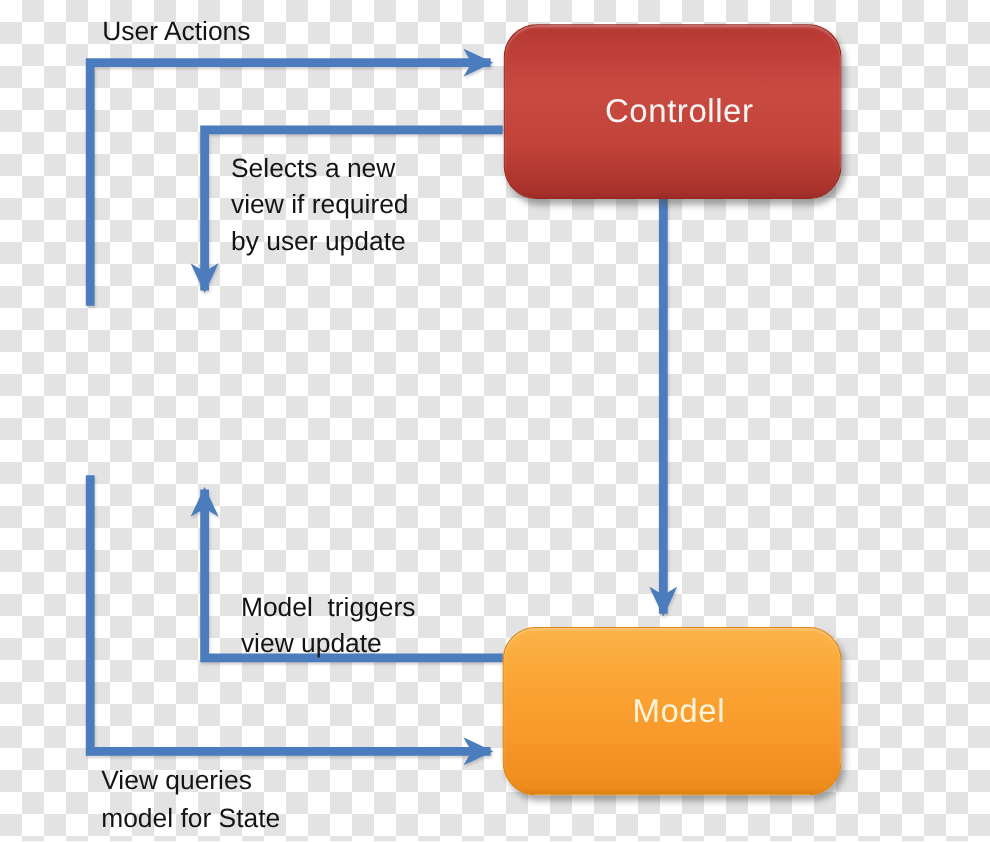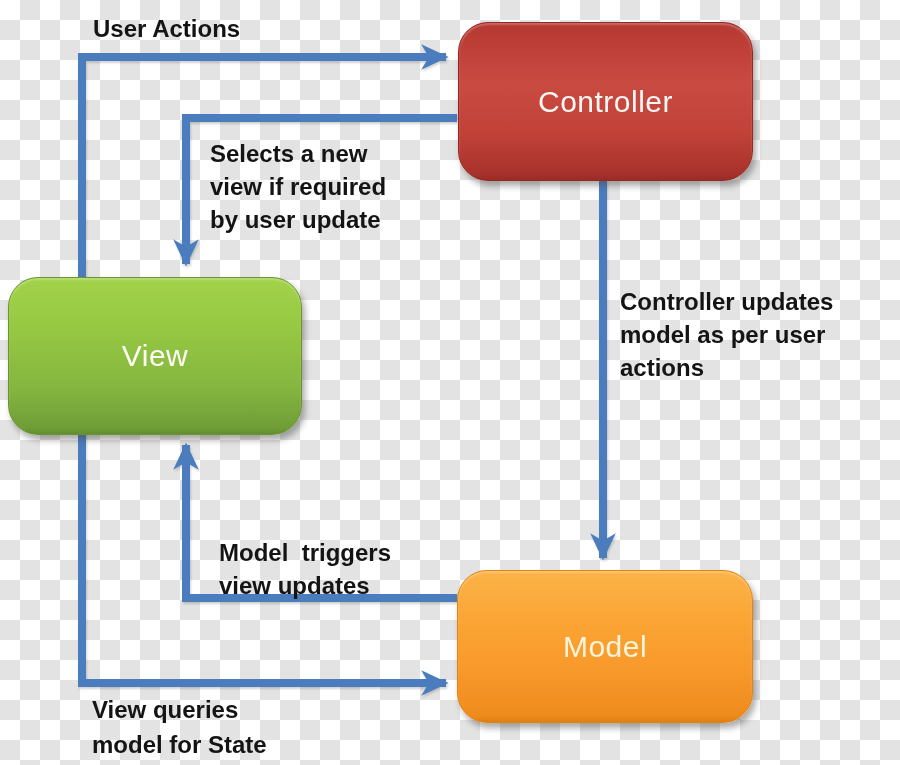--- a/index.html
+++ b/index.html
@@ -32,20 +32,21 @@
   .node {
     position: absolute;
     z-index: 2;
     display: flex;
     align-items: center;
     justify-content: center;
     border-radius: 30px;
     box-shadow: 3px 5px 6px rgba(70,70,70,0.45), inset 0 2px 2px rgba(255,255,255,0.25);
     font-size: 30px;
     letter-spacing: 0.5px;
+    padding-left: 12px;
   }
   #node-controller {
     left: 458px; top: 22px; width: 293px; height: 157px;
     background: linear-gradient(180deg, #b63832 0%, #c84a41 38%, #c24238 70%, #a7322b 96%, #992b25 100%);
     border: 1px solid #97271f;
     color: #faf6f4;
   }
   #node-view {
     left: 8px; top: 277px; width: 292px; height: 156px;
     background: linear-gradient(180deg, #a2d24a 0%, #97c943 30%, #85b640 70%, #6f9d37 96%, #648e2f 100%);
@@ -56,21 +57,21 @@
     left: 457px; top: 570px; width: 294px; height: 151px;
     background: linear-gradient(180deg, #fcb347 0%, #faa434 35%, #f8992b 65%, #ee8b1d 96%, #e07f12 100%);
     border: 1px solid #e0830f;
     color: #fdf4d9;
     text-align: center;
   }
   .edge-label {
     position: absolute;
     z-index: 3;
     color: #141414;
-    font-weight: bold;
+    font-weight: normal;
     font-size: 24px;
     line-height: 33px;
     white-space: pre-wrap;
   }
   #label-user-actions     { left: 93px;  top: 12px;  }
   #label-selects-view     { left: 210px; top: 137px; }
   #label-controller-updates { left: 620px; top: 285px; }
   #label-model-triggers   { left: 219px; top: 536px; }
   #label-view-queries     { left: 92px;  top: 692px; line-height: 35px; }
 </style>
@@ -89,37 +90,31 @@
     <polyline class="arrow" points="457,118 186,118 186,264" marker-end="url(#arrowhead)"></polyline>
     <polyline class="arrow" points="603,180 603,558" marker-end="url(#arrowhead)"></polyline>
     <polyline class="arrow" points="457,598 186,598 186,445" marker-end="url(#arrowhead)"></polyline>
     <polyline class="arrow" points="82,432 82,683 446,683" marker-end="url(#arrowhead)"></polyline>
   </svg>
 
   <div class="node" id="node-controller">
     <span>Controller</span>
   </div>
 
-  <div class="node" id="node-view">
-    <span>View</span>
-  </div>
 
   <div class="node" id="node-model">
     <span>Model</span>
   </div>
 
   <div class="edge-label" id="label-user-actions">User Actions</div>
 
   <div class="edge-label" id="label-selects-view">Selects a new
 view if required
 by user update</div>
 
-  <div class="edge-label" id="label-controller-updates">Controller updates
-model as per user
-actions</div>
 
   <div class="edge-label" id="label-model-triggers">Model  triggers
-view updates</div>
+view update</div>
 
   <div class="edge-label" id="label-view-queries">View queries
 model for State</div>
 
 </div>
 
 </body></html>

